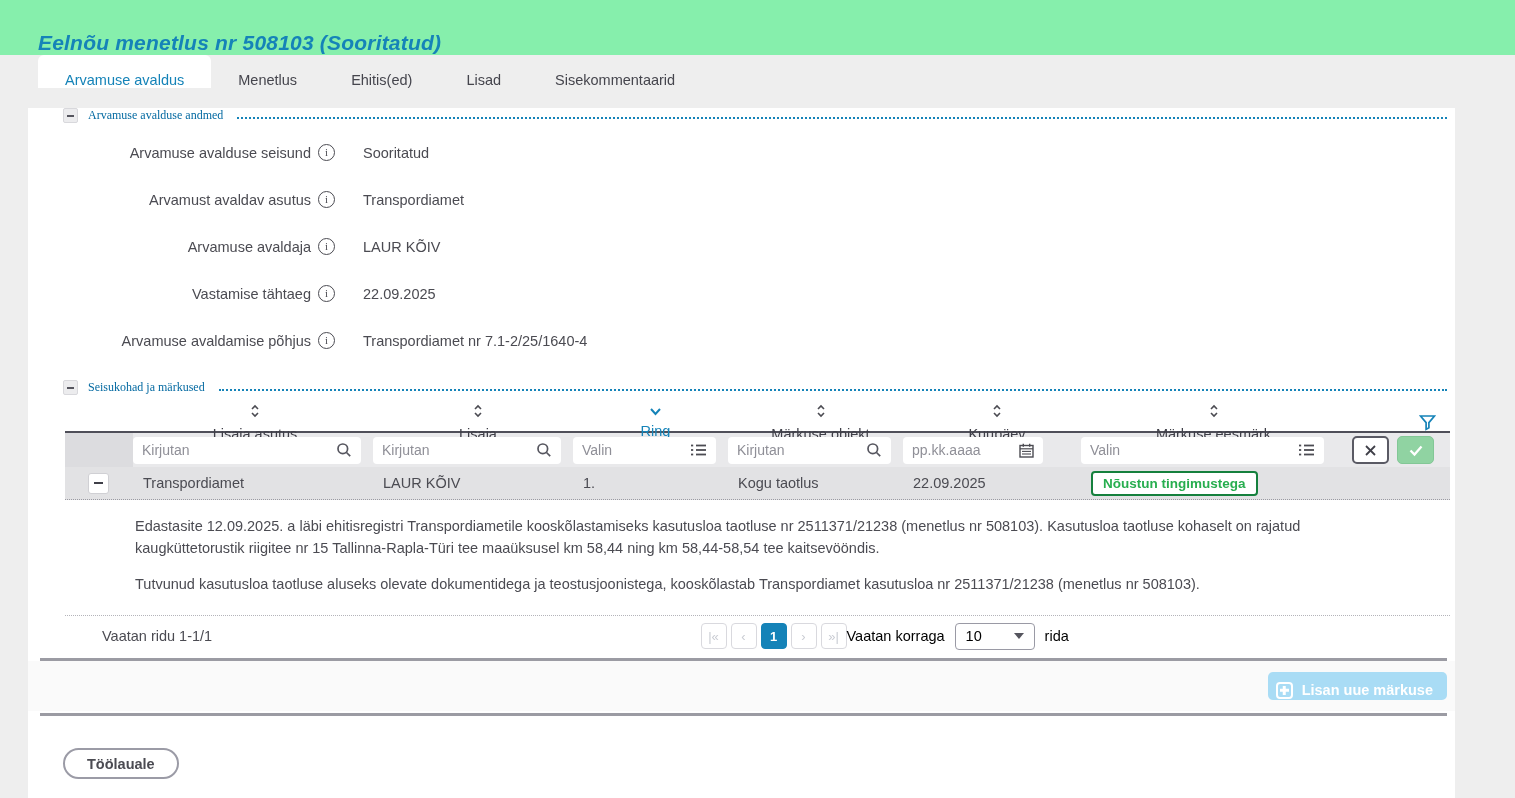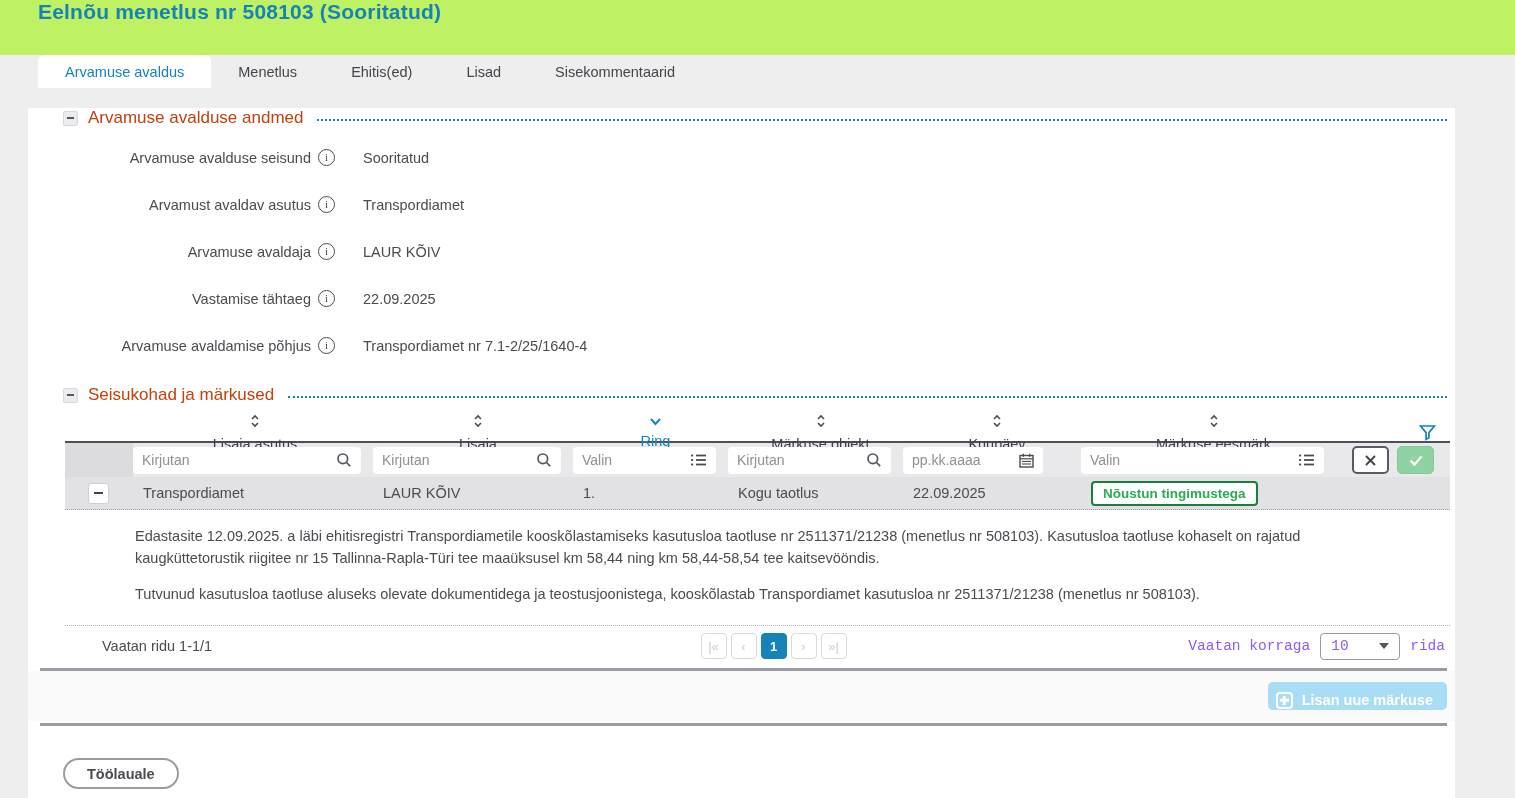--- a/index.html
+++ b/index.html
@@ -3,35 +3,35 @@
 <meta charset="utf-8">
 <style>
   * { box-sizing: border-box; margin: 0; padding: 0; }
   html,body { width:1515px; height:798px; overflow:hidden; }
   body {
     font-family:"Liberation Sans", sans-serif;
     background:#eeeeee;
     color:#4b4b52;
   }
   
-  .topbar { height:55px; background:#bef264; display:flex; align-items:flex-start; padding-left:38px; }
+  .topbar { height:55px; background:#86efac; display:flex; align-items:flex-end; padding-left:38px;font-style:italic; }
   .page-title { font-size:21px; font-weight:bold; color:#1583b8; letter-spacing:.2px; }
 
   .tabbar { height:33px; background:#eeeeee; display:flex; padding-left:38px; }
-  .tab { padding:0 27px; display:flex; align-items:center; font-size:14.5px; color:#45454d; cursor:pointer; white-space:nowrap; }
+  .tab { padding:0 27px; display:flex; align-items:flex-end; font-size:14.5px; color:#45454d; cursor:pointer; white-space:nowrap; }
   .tab.active { background:#ffffff; color:#1583b8; border-radius:6px 6px 0 0; }
 
   
   .card { margin-left:28px; width:1427px; height:710px; background:#ffffff; }
 
   .section-head { display:flex; align-items:center; gap:10px; margin:20px 8px 0 35px; }
   .collapse-box { width:15px; height:15px; flex:none; background:#ececee; border:1px solid #d8d8dc; border-radius:2px;
                   display:flex; align-items:center; justify-content:center; cursor:pointer; }
   .collapse-box .bar { width:7px; height:2px; background:#55555e; }
-  .section-title { color:#c2410c; font-size:17px; white-space:nowrap; }
+  .section-title { color:#0369a1; font-size:12px; white-space:nowrap;font-family:Liberation Serif, serif; }
   .leader { flex:1; border-bottom:2px dotted #1583b8; height:2px; margin:4px 0 0 4px; }
 
   
   .fields { margin-top:6px; }
   .field-row { display:flex; align-items:center; height:47px; }
   .field-label { width:283px; text-align:right; font-size:14.5px; color:#4b4b52; }
   .info { width:17px; height:17px; flex:none; border:1.5px solid #4b4b52; border-radius:50%; margin-left:7px; position:relative; cursor:pointer; }
   .info::after { content:"i"; position:absolute; inset:0; display:flex; align-items:center; justify-content:center;
                  font-size:11px; line-height:1; color:#4b4b52; font-family:"Liberation Serif", serif; }
   .field-value { margin-left:28px; font-size:14.5px; color:#4b4b52; }
@@ -71,21 +71,21 @@
 
   .dotline { border-top:1px dotted #b4b4ba; }
 
   
   .pager { display:flex; align-items:center; height:40px; margin:0 5px 0 37px; }
   .pager-left { flex:1; font-size:14.5px; color:#4b4b52; }
   .pager-center { display:flex; gap:4px; }
   .pbtn { min-width:26px; height:26px; padding:0 4px; background:#fff; border:1px solid #d9d9de; border-radius:4px;
           color:#c9ccd3; font-size:13px; display:flex; align-items:center; justify-content:center; cursor:pointer; }
   .pbtn.active { background:#1583b8; border-color:#1583b8; color:#fff; font-weight:bold; }
-  .pager-right { flex:1; display:flex; justify-content:flex-end; align-items:center; gap:10px; font-size:14.5px; color:#8b5cf6;font-family:Liberation Mono, monospace; }
+  .pager-right { flex:1; display:flex; align-items:center; gap:10px; font-size:14.5px; color:#000000; }
   .select { width:80px; height:27px; border:1px solid #9a9aa5; border-radius:4px; background:#fff;
             display:flex; align-items:center; justify-content:space-between; padding:0 10px; cursor:pointer; }
   .caret { width:0; height:0; border-left:5px solid transparent; border-right:5px solid transparent; border-top:6px solid #55555e; }
 
   
   .hr { height:3px; background:#9b9ba3; margin:2px 8px 0 12px; }
   .addrow { height:50px; background:#fafafa; display:flex; align-items:center; justify-content:flex-end; padding-right:8px; }
   .add-btn { height:28px; background:#a9dcf5; border:none; border-radius:5px; color:#ffffff; font-weight:bold; font-size:14.5px;
              display:flex; align-items:center; gap:9px; padding:8px 14px 0 8px; cursor:pointer; }
   .plus-box { width:17px; height:17px; border:2px solid #fff; border-radius:4px; position:relative; flex:none; }

